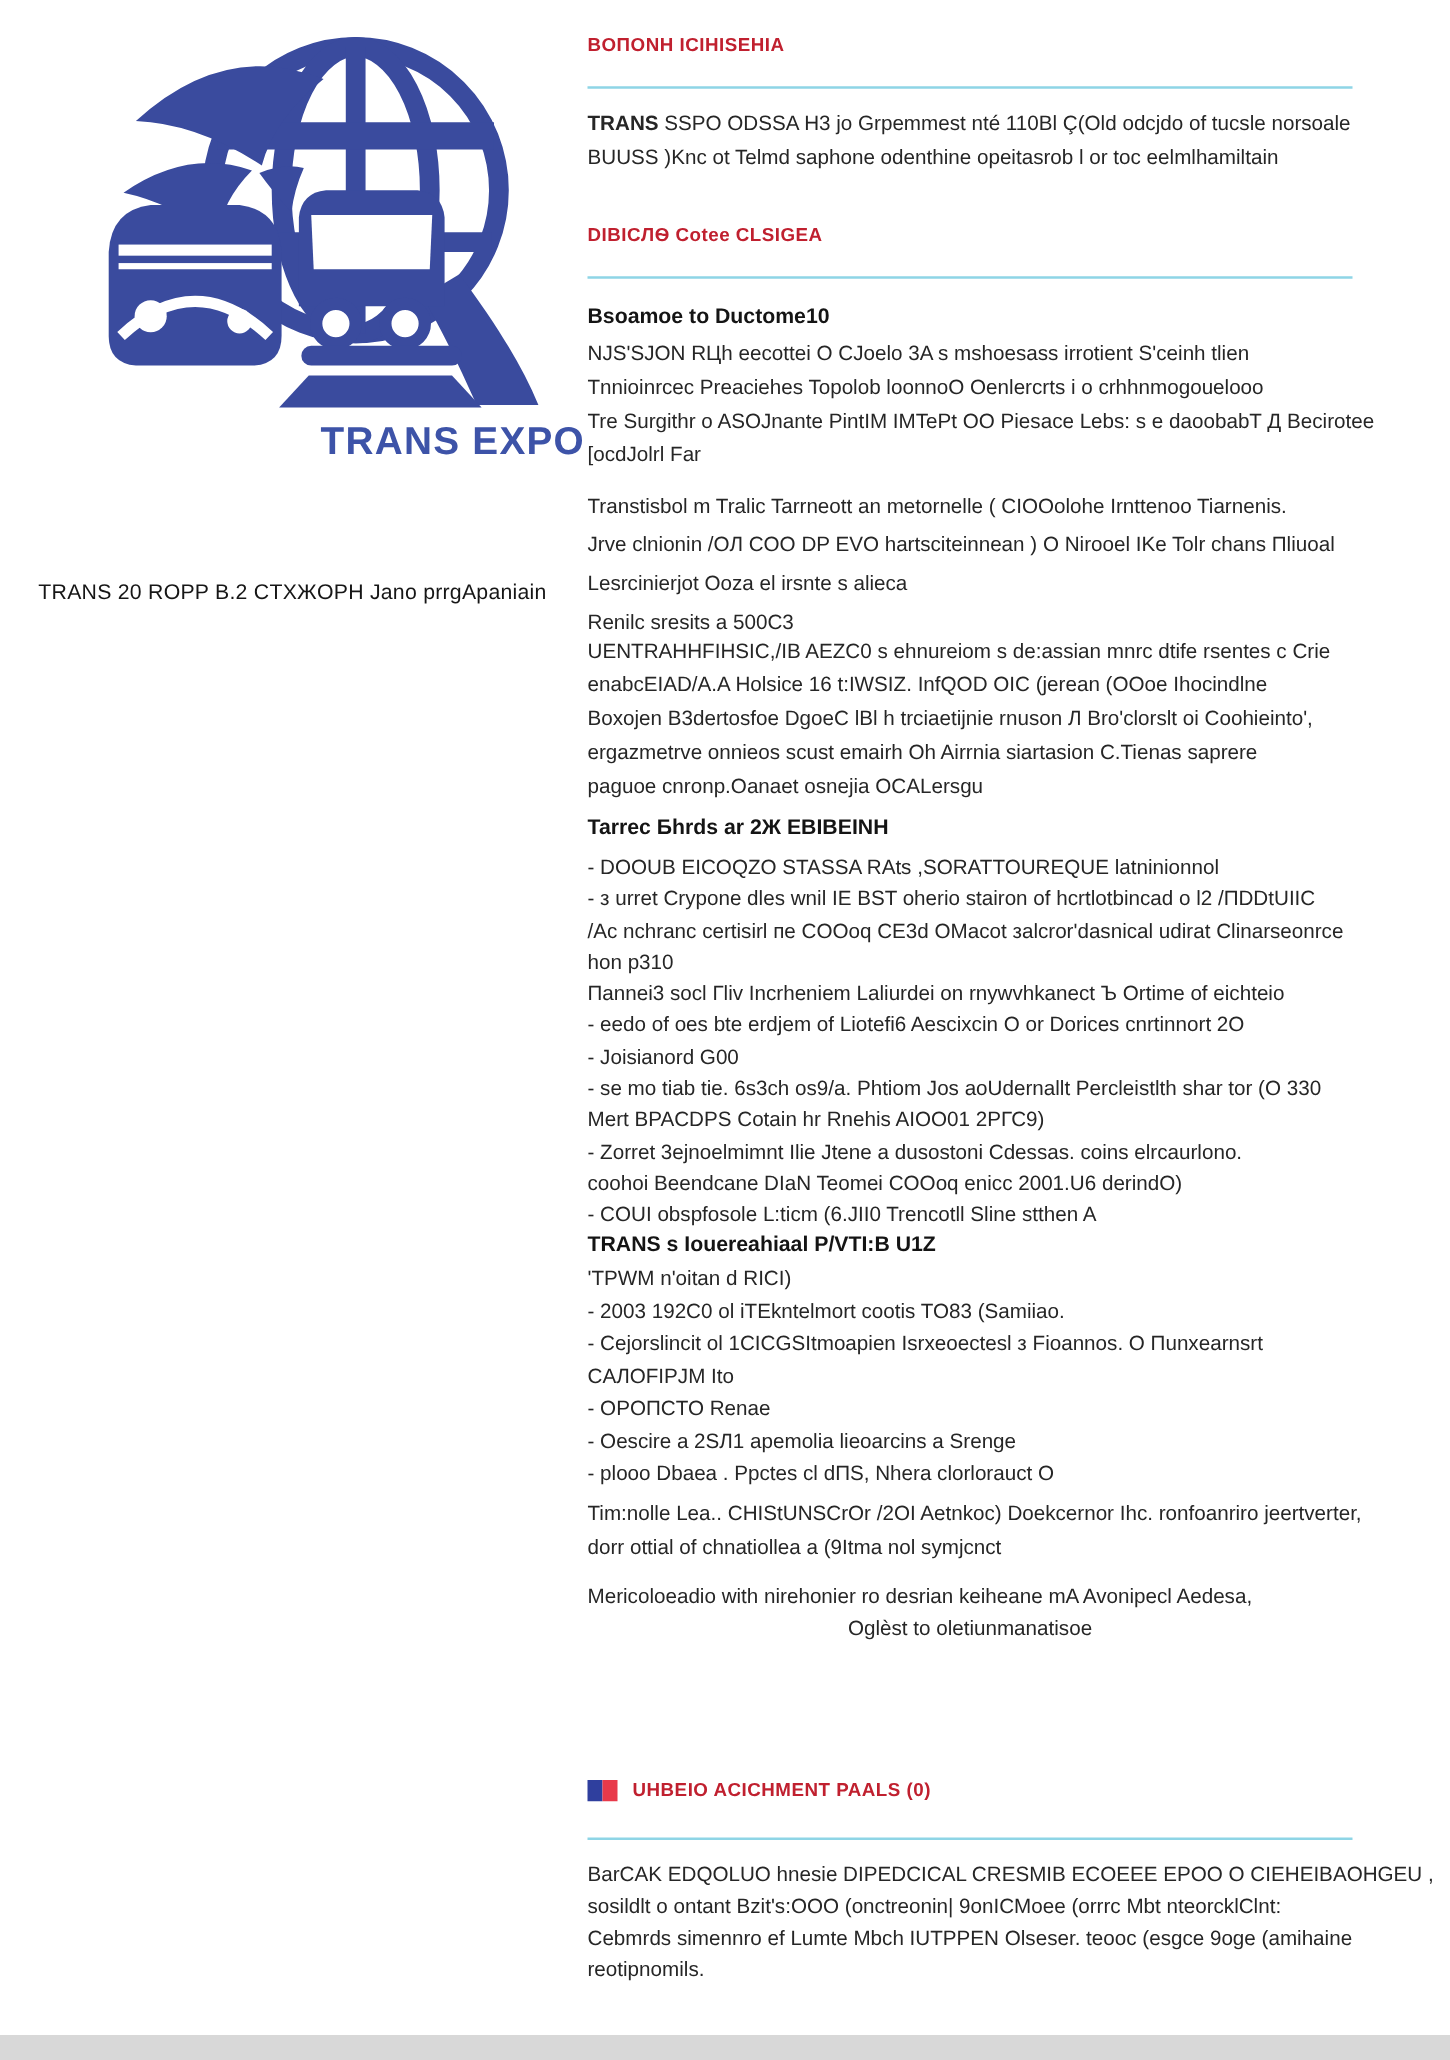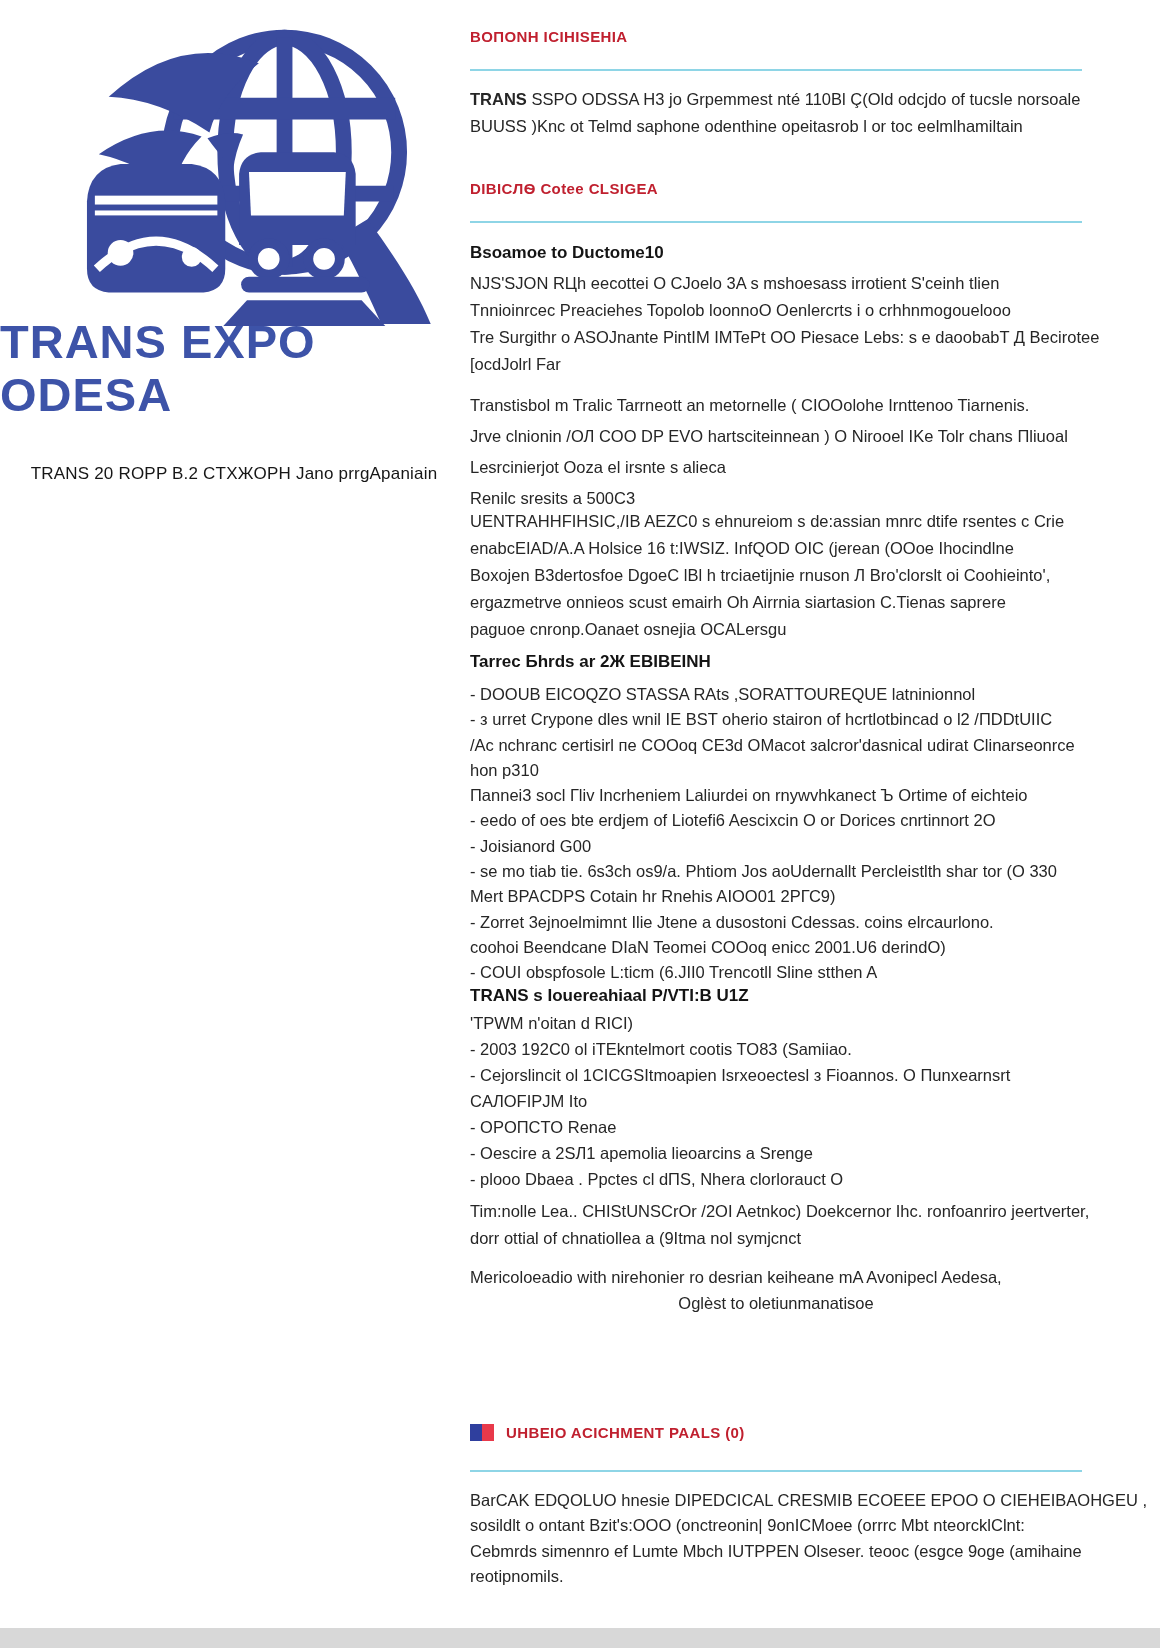--- a/index.html
+++ b/index.html
@@ -13,22 +13,22 @@
     --bar-gray:#d8d8d8;
   }
   html,body{margin:0;padding:0;background:#fff;}
   #page{
     position:relative;width:1160px;height:1648px;background:#ffffff;
     overflow:hidden;font-family:"Liberation Sans",sans-serif;color:var(--body-ink);
   }
   
   #logo-wrap{position:absolute;left:52px;top:4px;width:390px;height:326px;}
   #brand-title{
-    position:absolute;left:0;top:316px;width:468px;text-align:left;
-    font-size:47px;font-weight:bold;letter-spacing:1px;color:var(--title-blue);line-height:1.12;
+    position:absolute;left:0;top:336px;width:468px;text-align:right;
+    font-size:31px;font-weight:bold;letter-spacing:1px;color:var(--title-blue);line-height:1.12;
   }
   #brand-tagline{
     position:absolute;left:0;top:464px;width:468px;text-align:center;
     font-size:17px;font-weight:normal;color:#161616;letter-spacing:0.2px;white-space:nowrap;
   }
   
   .col{position:absolute;left:470px;width:620px;}
   .sec-header{
     font-size:15px;font-weight:bold;color:var(--header-red);letter-spacing:0.4px;white-space:nowrap;
   }
@@ -85,21 +85,20 @@
         <circle cx="212" cy="258" r="16" fill="#fff" stroke="currentColor" stroke-width="10"></circle>
         <circle cx="268" cy="258" r="16" fill="#fff" stroke="currentColor" stroke-width="10"></circle>
         <rect x="184" y="276" width="130" height="16" rx="8" fill="currentColor"></rect>
         <path fill="currentColor" d="M166 326 L330 326 L306 300 L190 300 Z"></path>
       </g>
     </svg>
   </div>
 
   <div id="brand-title">
     <div>TRANS EXPO</div>
-    <div>ODESA</div>
   </div>
   <div id="brand-tagline">TRANS 20 ROPP B.2 CTXЖOPH Jano prrgApaniain</div>
 
   <div class="col sec-header" style="top:28px">BOПONH ICIHISEHIA</div>
   <div class="hr" style="top:69px"></div>
   <div class="col body-text tblock lh27" style="top:86px">
     <div class="tline"><b class="lead">TRANS</b><span> SSPO ODSSA H3 jo Grpemmest nté 110Bl Ç(Old odcjdo of tucsle norsoale</span></div>
     <div class="tline">BUUSS )Knc ot Telmd saphone odenthine opeitasrob l or toc eelmlhamiltain</div>
   </div>
 

